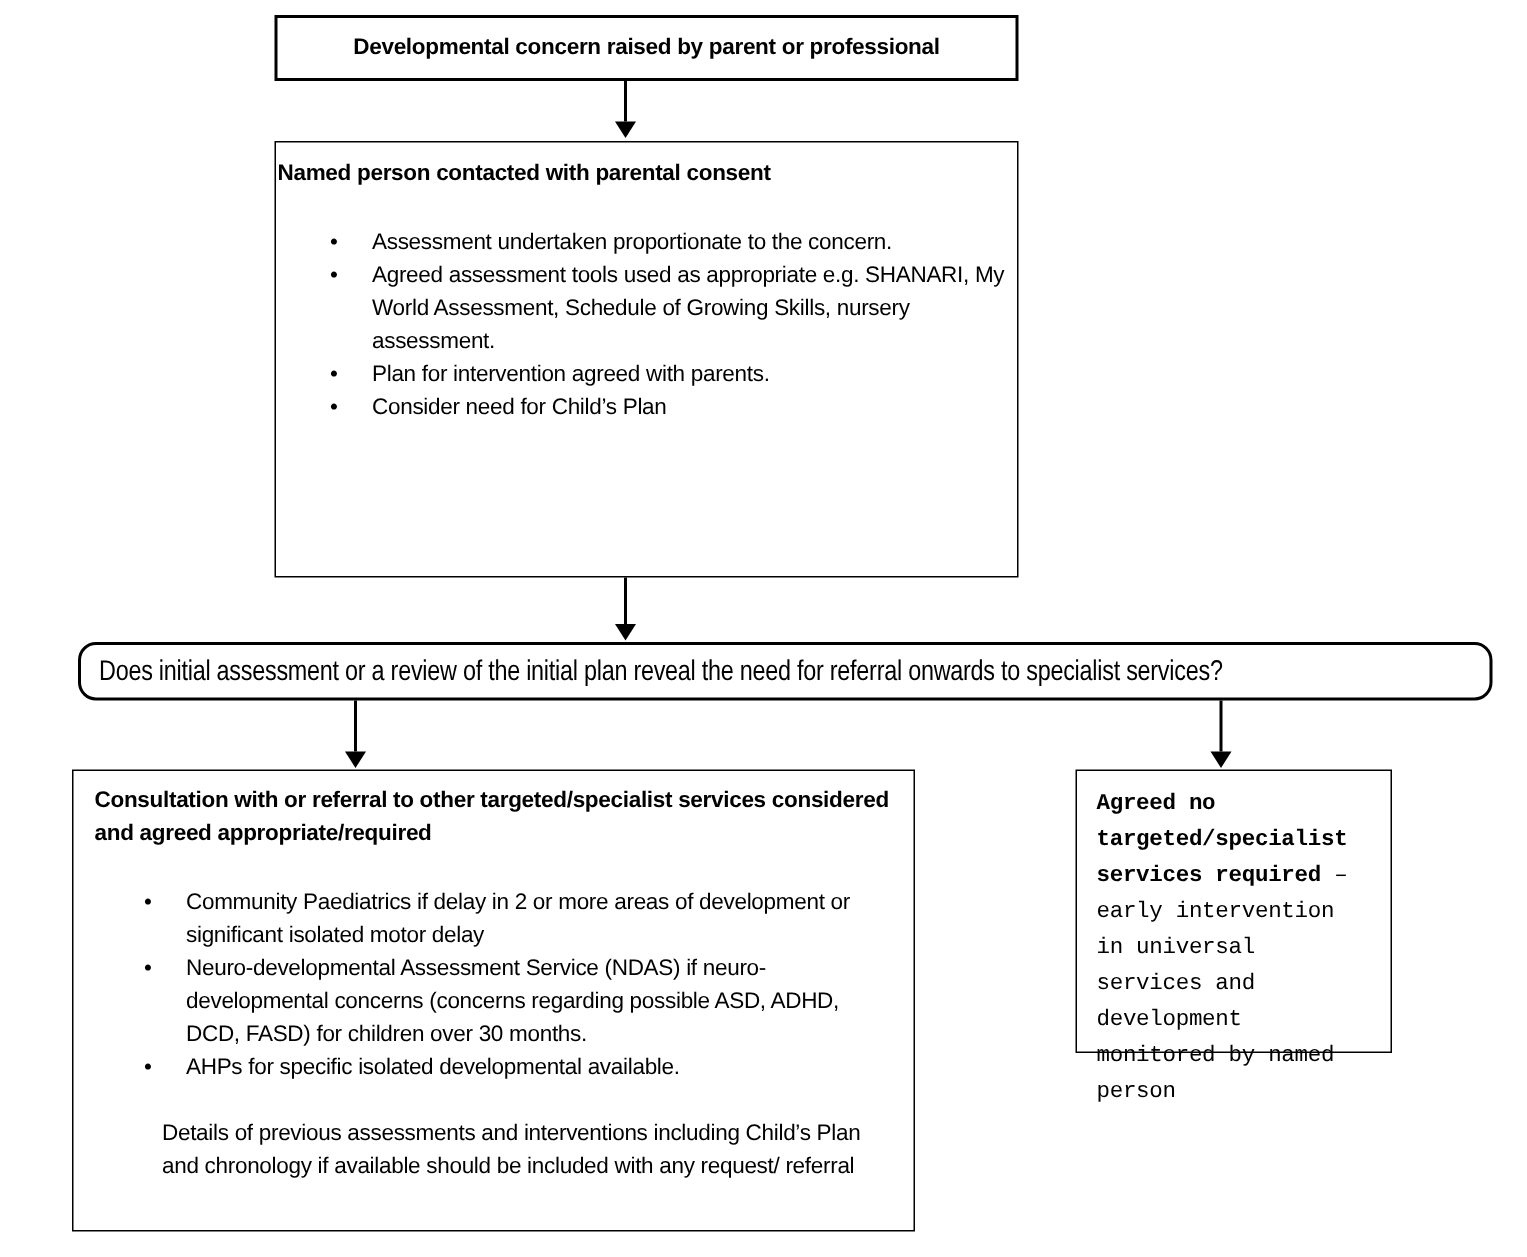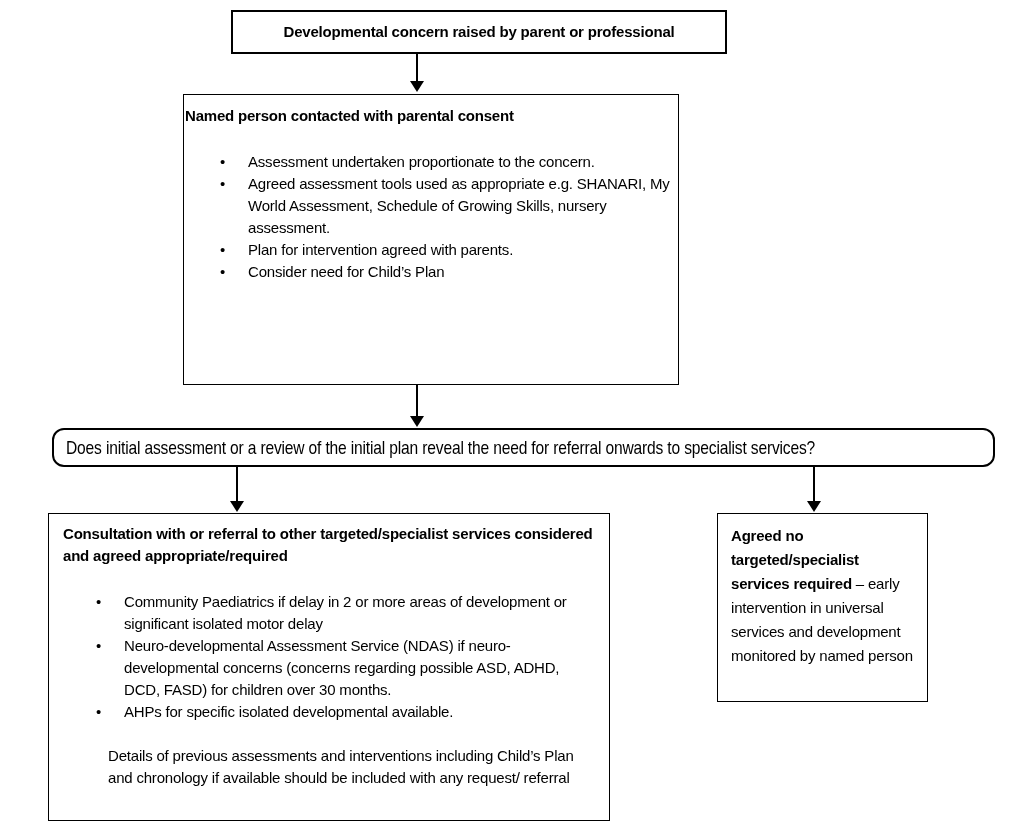--- a/index.html
+++ b/index.html
@@ -30,21 +30,20 @@
     letter-spacing: -0.2px;
   }
   .box-title { font-weight: bold; }
 
   
   .box-top {
     left: 183px; top: 10px; width: 496px; height: 44px;
     border-width: 2px;
     display: flex; align-items: center; justify-content: center;
     text-align: center;
-    margin-left: 48px;
   }
 
   
   .box-named {
     left: 183px; top: 94px; width: 496px; height: 291px;
     padding: 10px 1px;
   }
 
   
   .box-question {
@@ -66,20 +65,21 @@
   .box-referral {
     left: 48px; top: 513px; width: 562px; height: 308px;
     padding: 9px 14px;
   }
 
   
   .box-agreed {
     left: 717px; top: 513px; width: 211px; height: 189px;
     padding: 10px 13px;
     line-height: 24px;
+    font-family: Liberation Mono, monospace;
   }
   .box-agreed .bold-part { font-weight: bold; }
 
   
   ul.bullets {
     list-style: none;
     margin: 24px 0 0 0;
     padding: 0 4px 0 35px;
   }
   .box-referral ul.bullets { padding-left: 33px; }

